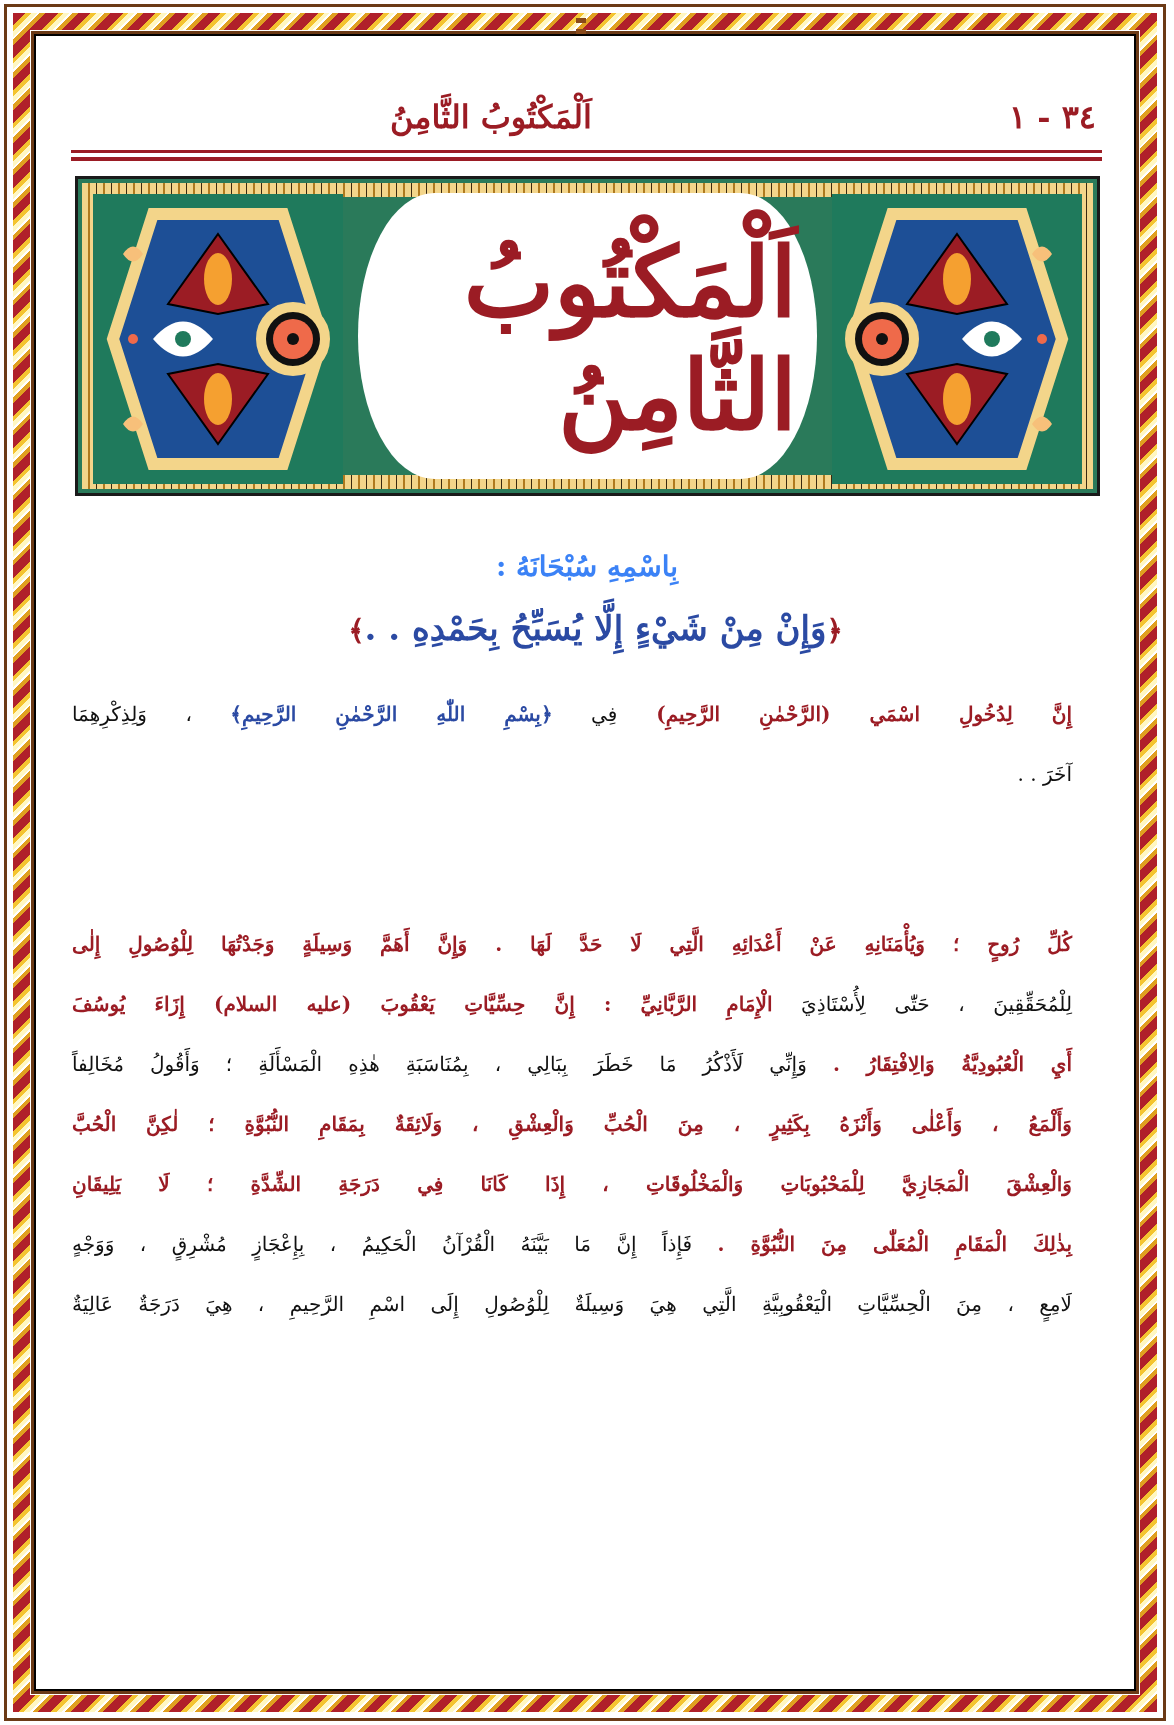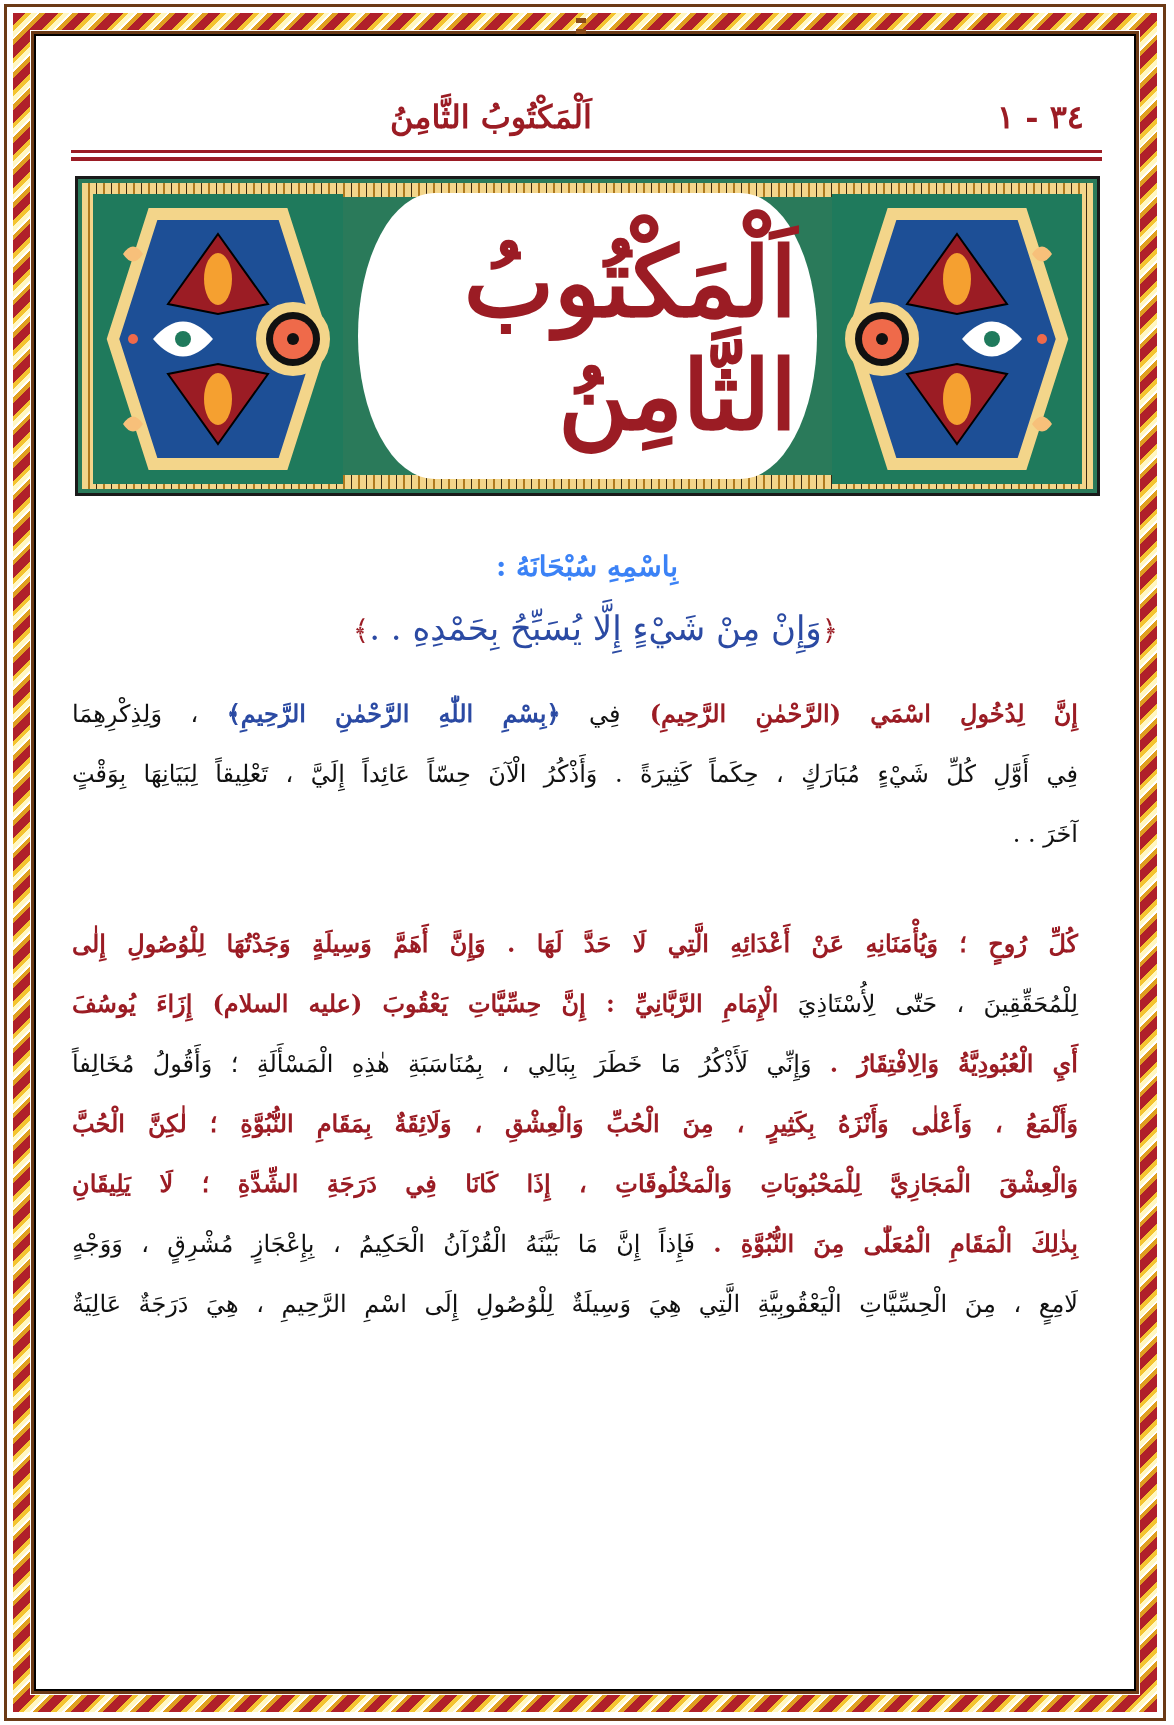--- a/index.html
+++ b/index.html
@@ -28,21 +28,21 @@
   .frame-tab {
     position: absolute; width: 10px; height: 5px; background: #8a4a1a; left: 576px;
   }
 
   
   .running-header {
     position: absolute; left: 70px; right: 70px; top: 92px; height: 50px;
     direction: rtl; display: flex; justify-content: space-between; align-items: center;
     color: #9b1c24; font-size: 32px; font-weight: bold;
   }
-  .running-header .page-num { margin-right: 20px; }
+  .running-header .page-num { margin-right: 8px; }
   .running-header .chapter { margin-left: 320px; }
   .header-rule { position: absolute; left: 71px; right: 72px; height: 3px; background: #9b1c24; }
 
   
   .title-box {
     position: absolute; left: 75px; top: 176px; width: 1025px; height: 320px;
     box-sizing: border-box; border: 3px solid #1a1a1a;
     background: #2a7a5a;
     overflow: hidden;
   }
@@ -67,28 +67,28 @@
     font-family: "DejaVu Serif", serif;
   }
 
   
   .basmala-line {
     position: absolute; left: 0; right: 0; top: 550px; text-align: center; direction: rtl;
     color: #3b82f6; font-size: 28px; font-weight: bold;
   }
   .verse-line {
     position: absolute; left: 0; right: 0; top: 608px; text-align: center; direction: rtl;
-    color: #2b4aa3; font-size: 34px; font-weight: normal; margin-left: 17px;
+    color: #2b4aa3; font-size: 34px; font-weight: bold; margin-left: 17px;
   }
   .orn { color: #9b1c24; font-size: 28px; }
 
   .para {
-    position: absolute; left: 72px; right: 56px; direction: rtl; text-align: justify;
+    position: absolute; left: 72px; right: 62px; direction: rtl; text-align: justify;
     text-align-last: right;
-    font-size: 24px; line-height: 60px; color: #111;
+    font-size: 20px; line-height: 60px; color: #111;
   }
   .para .red { color: #9b1c24; font-weight: bold; }
   .para .blue { color: #2b4aa3; font-weight: bold; }
   .para .black { color: #111; font-weight: normal; }
   .para.p1 { top: 684px; text-indent: 40px; }
   .para.p2 { top: 914px; text-indent: 40px; color: #9b1c24; font-weight: bold; }
   .line { display: block; white-space: nowrap; text-align-last: justify; }
   .line.last { text-align-last: right; }
 </style>
 </head>
@@ -151,21 +151,20 @@
 
 <div class="basmala-line">بِاسْمِهِ سُبْحَانَهُ :</div>
 <div class="verse-line">
   <span class="orn">﴿</span><span>وَإِنْ مِنْ شَيْءٍ إِلَّا يُسَبِّحُ بِحَمْدِهِ . .</span><span class="orn">﴾</span>
 </div>
 
 <div class="para p1">
   <span class="line">
     <span class="red">إِنَّ لِدُخُولِ اسْمَي (الرَّحْمٰنِ الرَّحِيمِ) </span><span class="black">فِي </span><span class="blue">﴿بِسْمِ اللّٰهِ الرَّحْمٰنِ الرَّحِيمِ﴾</span><span class="black"> ، وَلِذِكْرِهِمَا</span>
   </span>
-  <span class="line">فِي أَوَّلِ كُلِّ شَيْءٍ مُبَارَكٍ ، حِكَماً كَثِيرَةً . وَأَذْكُرُ الْآنَ حِسّاً عَائِداً إِلَيَّ ، تَعْلِيقاً لِبَيَانِهَا بِوَقْتٍ</span>
   <span class="line last">آخَرَ . .</span>
 </div>
 
 <div class="para p2">
   <span class="line"><span class="red">كُلِّ رُوحٍ ؛ وَيُأْمَنَانِهِ عَنْ أَعْدَائِهِ الَّتِي لَا حَدَّ لَهَا . وَإِنَّ أَهَمَّ وَسِيلَةٍ وَجَدْتُهَا لِلْوُصُولِ إِلٰى</span></span>
   <span class="line"><span class="black">لِلْمُحَقِّقِينَ ، حَتّٰى لِأُسْتَاذِيَ </span><span class="red">الْإِمَامِ الرَّبَّانِيِّ : إِنَّ حِسِّيَّاتِ يَعْقُوبَ (عليه السلام) إِزَاءَ يُوسُفَ</span></span>
   <span class="line"><span class="red">أَيِ الْعُبُودِيَّةُ وَالِافْتِقَارُ .</span><span class="black"> وَإِنِّي لَأَذْكُرُ مَا خَطَرَ بِبَالِي ، بِمُنَاسَبَةِ هٰذِهِ الْمَسْأَلَةِ ؛ وَأَقُولُ مُخَالِفاً</span></span>
   <span class="line"><span class="red">وَأَلْمَعُ ، وَأَعْلٰى وَأَنْزَهُ بِكَثِيرٍ ، مِنَ الْحُبِّ وَالْعِشْقِ ، وَلَائِقَةٌ بِمَقَامِ النُّبُوَّةِ ؛ لٰكِنَّ الْحُبَّ</span></span>
   <span class="line"><span class="red">وَالْعِشْقَ الْمَجَازِيَّ لِلْمَحْبُوبَاتِ وَالْمَخْلُوقَاتِ ، إِذَا كَانَا فِي دَرَجَةِ الشِّدَّةِ ؛ لَا يَلِيقَانِ</span></span>
   <span class="line"><span class="red">بِذٰلِكَ الْمَقَامِ الْمُعَلّٰى مِنَ النُّبُوَّةِ .</span><span class="black"> فَإِذاً إِنَّ مَا بَيَّنَهُ الْقُرْآنُ الْحَكِيمُ ، بِإِعْجَازٍ مُشْرِقٍ ، وَوَجْهٍ</span></span>

